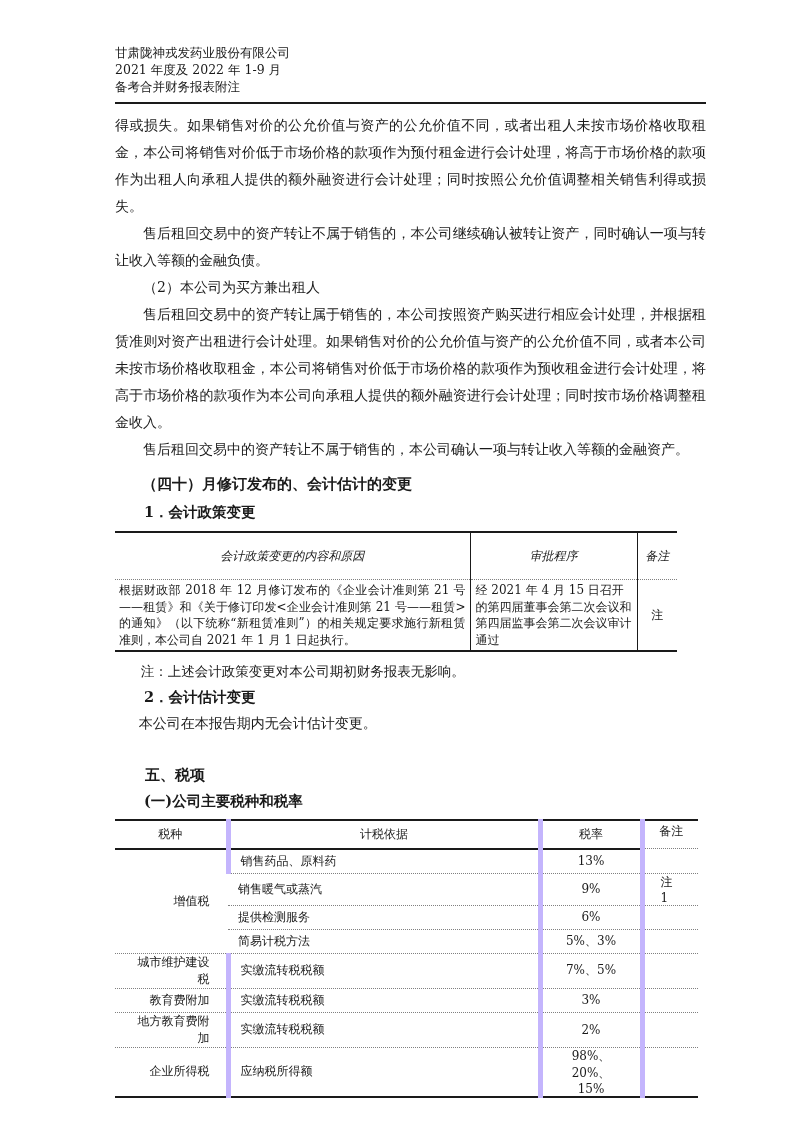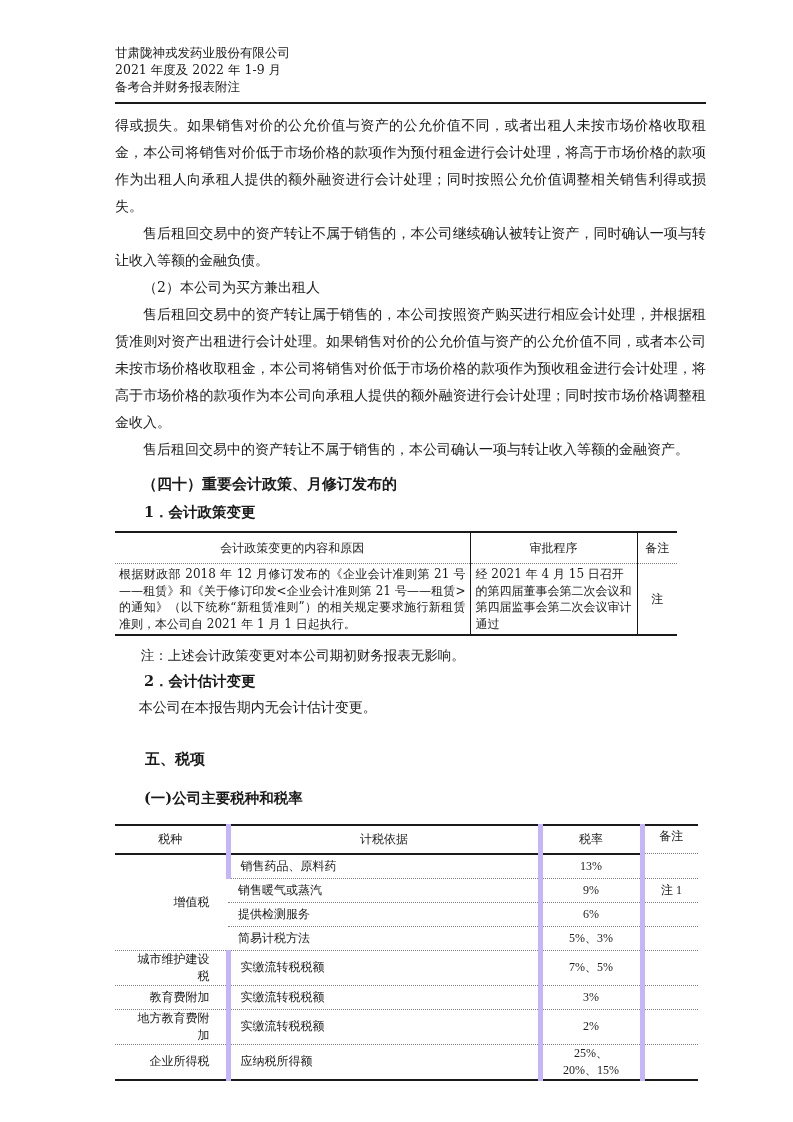--- a/index.html
+++ b/index.html
@@ -57,21 +57,22 @@
     margin-top:9px;
     border-top:2px solid #1a1a1a;
     border-bottom:2px solid #1a1a1a;
     font-size:12px;
   }
   .policy-table th{
     font-weight:normal;
     height:22px;
     text-align:center;
     border-bottom:1px dotted #808080;
-    padding:4px 2px;
+    padding:12px 2px;
+    font-style:italic;
   }
   .policy-table td{
     vertical-align:middle;
     line-height:16.5px;
     padding:2px 4px;
   }
   .policy-table th + th,
   .policy-table td + td{border-left:1px solid #1a1a1a;}
   .policy-table .cell-content{text-align:justify;}
   .policy-table .cell-approval{text-align:left;padding-left:5px;}
@@ -84,30 +85,29 @@
     text-indent:1.9em;
   }
 
   .p-estimate{
     font-size:14px;
     line-height:22px;
     margin:5px 0 0 0;
     text-indent:1.7em;
   }
   .h-tax{margin-top:30px;text-indent:2em;}
-  .h-tax-sub{margin-top:18px;text-indent:2em;}
+  .h-tax-sub{margin-top:5px;text-indent:2em;}
 
   
   .tax-table{
     width:583px;
-    margin-top:16px;
+    margin-top:8px;
     border-top:2px solid #1a1a1a;
     border-bottom:2px solid #1a1a1a;
     font-size:12px;
-    font-family:Liberation Serif, serif;
   }
   .tax-table th{
     font-weight:normal;
     height:25px;
     text-align:center;
     vertical-align:middle;
     border-bottom:2px solid #1a1a1a;
     padding:0 2px;
   }
   .tax-table th.remark-h{
@@ -119,21 +119,21 @@
     height:23px;
     vertical-align:middle;
     padding:0 16px;
     border-top:1px dotted #808080;
   }
   .tax-table th + th,
   .tax-table td + td{border-left:5px solid #c4b5fd;}
   .tax-table td.tax-name{padding-left:12px;text-align:right;}
   .tax-table td.tax-basis{padding-left:10px;}
   .tax-table td.tax-rate{text-align:center;}
-  .tax-table td.tax-remark{text-align:right;}
+  .tax-table td.tax-remark{text-align:left;}
 
   
   .page-footer{
     margin-top:44px;
     text-align:right;
     font-size:17px;
     width:591px;
   }
 </style>
 </head>
@@ -147,21 +147,21 @@
       <div>2021 年度及 2022 年 1-9 月</div>
       <div>备考合并财务报表附注</div>
     </div>
 
     <p class="para p1">得或损失。如果销售对价的公允价值与资产的公允价值不同，或者出租人未按市场价格收取租金，本公司将销售对价低于市场价格的款项作为预付租金进行会计处理，将高于市场价格的款项作为出租人向承租人提供的额外融资进行会计处理；同时按照公允价值调整相关销售利得或损失。</p>
     <p class="para indent">售后租回交易中的资产转让不属于销售的，本公司继续确认被转让资产，同时确认一项与转让收入等额的金融负债。</p>
     <p class="para indent single">（2）本公司为买方兼出租人</p>
     <p class="para indent">售后租回交易中的资产转让属于销售的，本公司按照资产购买进行相应会计处理，并根据租赁准则对资产出租进行会计处理。如果销售对价的公允价值与资产的公允价值不同，或者本公司未按市场价格收取租金，本公司将销售对价低于市场价格的款项作为预收租金进行会计处理，将高于市场价格的款项作为本公司向承租人提供的额外融资进行会计处理；同时按市场价格调整租金收入。</p>
     <p class="para indent single">售后租回交易中的资产转让不属于销售的，本公司确认一项与转让收入等额的金融资产。</p>
 
-    <h2 class="h-major">（四十）重要会计政策、月修订发布的</h2>
+    <h2 class="h-major">（四十）月修订发布的、会计估计的变更</h2>
     <h3 class="h-minor">1．会计政策变更</h3>
 
     <table class="policy-table">
       <colgroup>
         <col style="width:355px">
         <col style="width:167px">
         <col style="width:40px">
       </colgroup>
       <thead>
         <tr>
@@ -238,21 +238,21 @@
         </tr>
         <tr>
           <td class="tax-name">地方教育费附加</td>
           <td class="tax-basis">实缴流转税税额</td>
           <td class="tax-rate">2%</td>
           <td class="tax-remark"></td>
         </tr>
         <tr>
           <td class="tax-name">企业所得税</td>
           <td class="tax-basis">应纳税所得额</td>
-          <td class="tax-rate">25%、20%、15%</td>
+          <td class="tax-rate">98%、20%、15%</td>
           <td class="tax-remark"></td>
         </tr>
       </tbody>
     </table>
 
     <div class="page-footer">财务报表附注 第 43 页</div>
 
   </div>
 </div>
 

